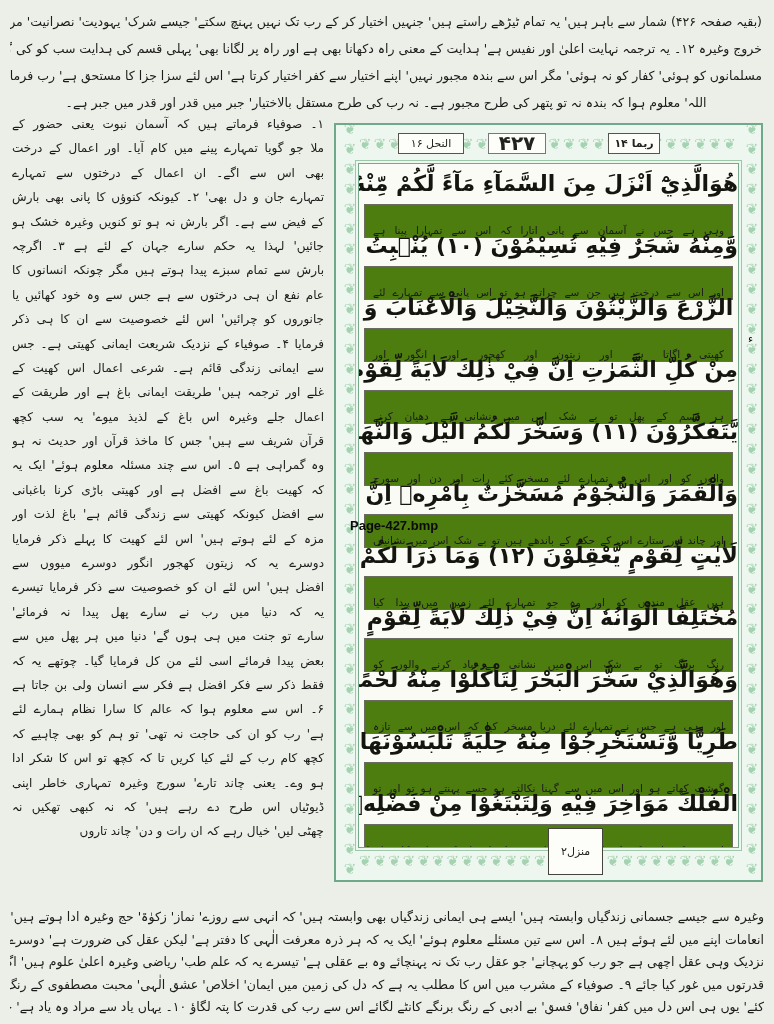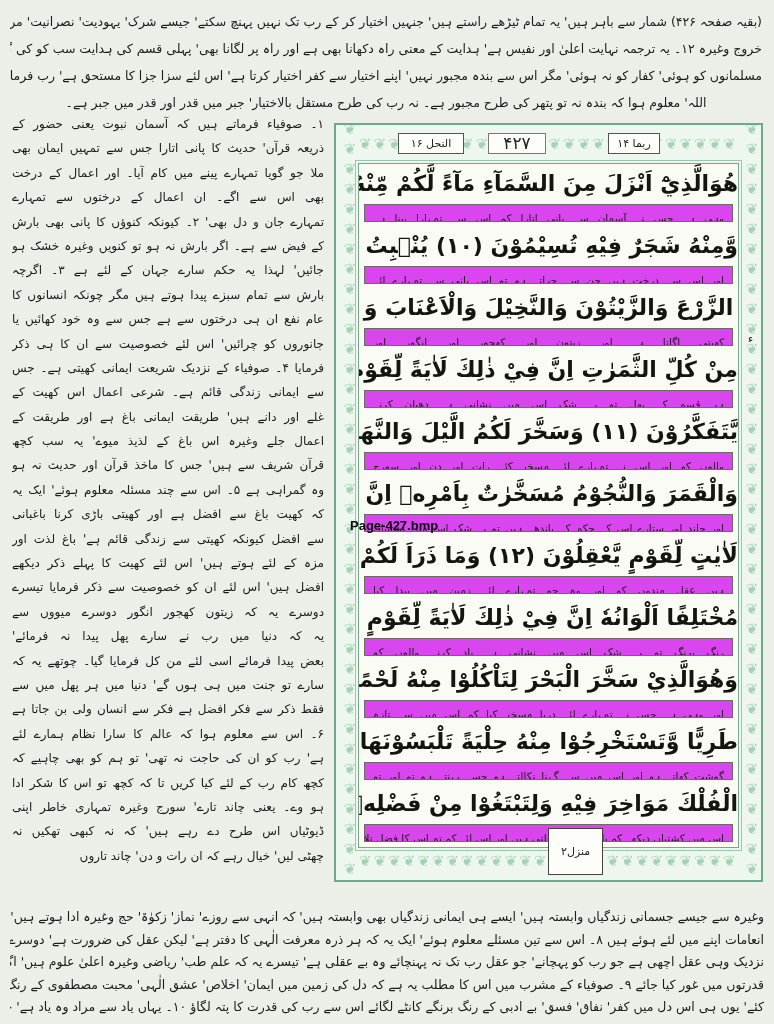--- a/index.html
+++ b/index.html
@@ -77,38 +77,38 @@
   .qrow{ height:62px; }
   .arabic{
     direction:rtl;
     font-size:22px;font-weight:bold;line-height:40px;height:40px;
     text-align:center;white-space:nowrap;overflow:hidden;
     color:#15150f;
   }
   .urdu-wrap{ height:22px; padding:0 5px; }
   .urdu-tr{
     direction:rtl;
-    background:#d946ef;
+    background:#4d7c0f;
     border:1px solid #6b6b63;
     font-size:10.5px;line-height:18px;height:18px;
     text-align:justify;text-align-last:justify;
-    padding:4px 8px;white-space:nowrap;overflow:hidden;
+    padding:16px 8px;white-space:nowrap;overflow:hidden;
     box-sizing:border-box;
   }
 
   
   .hdr-box{
     position:absolute;top:8px;height:21px;
     background:#fdfdfa;border:1px solid #55554d;
     box-sizing:border-box;
     font-size:11px;line-height:19px;text-align:center;
     direction:rtl;color:#22221e;
   }
-  #juz-label  { left:272px;width:52px; }
-  #page-num   { left:152px;width:58px;font-size:17px;font-weight:normal;line-height:18px;border-color:#777;}
+  #juz-label  { left:272px;width:52px;font-weight:bold; }
+  #page-num   { left:152px;width:58px;font-size:20px;font-weight:bold;line-height:18px;border-color:#777;}
   #surah-label{ left:62px; width:66px; }
 
   #manzil-badge{
     position:absolute;bottom:5px;left:212px;
     background:#fdfdfa;border:1px solid #44443d;
     font-size:11px;line-height:15px;padding:15px 12px;
     direction:rtl;color:#22221e;
   }
 
   
@@ -134,43 +134,42 @@
 
   <div class="txtline">(بقیہ صفحہ ۴۲۶) شمار سے باہر ہیں' یہ تمام ٹیڑھے راستے ہیں' جنہیں اختیار کر کے رب تک نہیں پہنچ سکتے' جیسے شرک' یہودیت' نصرانیت' مرزائیت' وہابیت' رفض و</div>
       <div class="txtline">خروج وغیرہ ۱۲۔ یہ ترجمہ نہایت اعلیٰ اور نفیس ہے' ہدایت کے معنی راہ دکھانا بھی ہے اور راہ پر لگانا بھی' پہلی قسم کی ہدایت سب کو کی گئی۔ مگر دوسری قسم کی ہدایت</div>
       <div class="txtline">مسلمانوں کو ہوئی' کفار کو نہ ہوئی' مگر اس سے بندہ مجبور نہیں' اپنے اختیار سے کفر اختیار کرتا ہے' اس لئے سزا جزا کا مستحق ہے' رب فرماتا ہے۔ وَمَا تَشَآءُوْنَ اِلَّآ اَنْ يَّشَآءَ</div>
       <div class="txtline lastline">اللہ' معلوم ہوا کہ بندہ نہ تو پتھر کی طرح مجبور ہے۔ نہ رب کی طرح مستقل بالاختیار' جبر میں قدر اور قدر میں جبر ہے۔</div>
     </div>
 
   <div id="left-col">
 
   <div class="txtline">۱۔ صوفیاء فرماتے ہیں کہ آسمان نبوت یعنی حضور کے</div>
-      <div class="txtline">ذریعہ قرآن' حدیث کا پانی اتارا جس سے تمہیں ایمان بھی</div>
       <div class="txtline">ملا جو گویا تمہارے پینے میں کام آیا۔ اور اعمال کے درخت</div>
       <div class="txtline">بھی اس سے اگے۔ ان اعمال کے درختوں سے تمہارے</div>
       <div class="txtline">تمہارے جان و دل بھی' ۲۔ کیونکہ کنوؤں کا پانی بھی بارش</div>
       <div class="txtline">کے فیض سے ہے۔ اگر بارش نہ ہو تو کنویں وغیرہ خشک ہو</div>
       <div class="txtline">جائیں' لہذا یہ حکم سارے جہان کے لئے ہے ۳۔ اگرچہ</div>
       <div class="txtline">بارش سے تمام سبزے پیدا ہوتے ہیں مگر چونکہ انسانوں کا</div>
       <div class="txtline">عام نفع ان ہی درختوں سے ہے جس سے وہ خود کھائیں یا</div>
       <div class="txtline">جانوروں کو چرائیں' اس لئے خصوصیت سے ان کا ہی ذکر</div>
       <div class="txtline">فرمایا ۴۔ صوفیاء کے نزدیک شریعت ایمانی کھیتی ہے۔ جس</div>
       <div class="txtline">سے ایمانی زندگی قائم ہے۔ شرعی اعمال اس کھیت کے</div>
-      <div class="txtline">غلے اور دانے ہیں' طریقت ایمانی باغ ہے اور طریقت کے</div>
+      <div class="txtline">غلے اور ترجمہ ہیں' طریقت ایمانی باغ ہے اور طریقت کے</div>
       <div class="txtline">اعمال جلے وغیرہ اس باغ کے لذیذ میوے' یہ سب کچھ</div>
       <div class="txtline">قرآن شریف سے ہیں' جس کا ماخذ قرآن اور حدیث نہ ہو</div>
       <div class="txtline">وہ گمراہی ہے ۵۔ اس سے چند مسئلہ معلوم ہوئے' ایک یہ</div>
       <div class="txtline">کہ کھیت باغ سے افضل ہے اور کھیتی باڑی کرنا باغبانی</div>
       <div class="txtline">سے افضل کیونکہ کھیتی سے زندگی قائم ہے' باغ لذت اور</div>
-      <div class="txtline">مزہ کے لئے ہوتے ہیں' اس لئے کھیت کا پہلے ذکر دیکھے</div>
+      <div class="txtline">مزہ کے لئے ہوتے ہیں' اس لئے کھیت کا پہلے ذکر فرمایا</div>
+      <div class="txtline">دوسرے یہ کہ زیتون کھجور انگور دوسرے میووں سے</div>
       <div class="txtline">افضل ہیں' اس لئے ان کو خصوصیت سے ذکر فرمایا تیسرے</div>
-      <div class="txtline">دوسرے یہ کہ زیتون کھجور انگور دوسرے میووں سے</div>
       <div class="txtline">یہ کہ دنیا میں رب نے سارے پھل پیدا نہ فرمائے'</div>
+      <div class="txtline">سارے تو جنت میں ہی ہوں گے' دنیا میں ہر پھل میں سے</div>
       <div class="txtline">بعض پیدا فرمائے اسی لئے من کل فرمایا گیا۔ چوتھے یہ کہ</div>
-      <div class="txtline">سارے تو جنت میں ہی ہوں گے' دنیا میں ہر پھل میں سے</div>
       <div class="txtline">فقط ذکر سے فکر افضل ہے فکر سے انسان ولی بن جاتا ہے</div>
       <div class="txtline">۶۔ اس سے معلوم ہوا کہ عالم کا سارا نظام ہمارے لئے</div>
       <div class="txtline">ہے' رب کو ان کی حاجت نہ تھی' تو ہم کو بھی چاہیے کہ</div>
       <div class="txtline">کچھ کام رب کے لئے کیا کریں تا کہ کچھ تو اس کا شکر ادا</div>
       <div class="txtline">ہو وے۔ یعنی چاند تارے' سورج وغیرہ تمہاری خاطر اپنی</div>
       <div class="txtline">ڈیوٹیاں اس طرح دے رہے ہیں' کہ نہ کبھی تھکیں نہ</div>
       <div class="txtline lastline">چھٹی لیں' خیال رہے کہ ان رات و دن' چاند تاروں</div>
     </div>
 
   <div id="quran-box">

